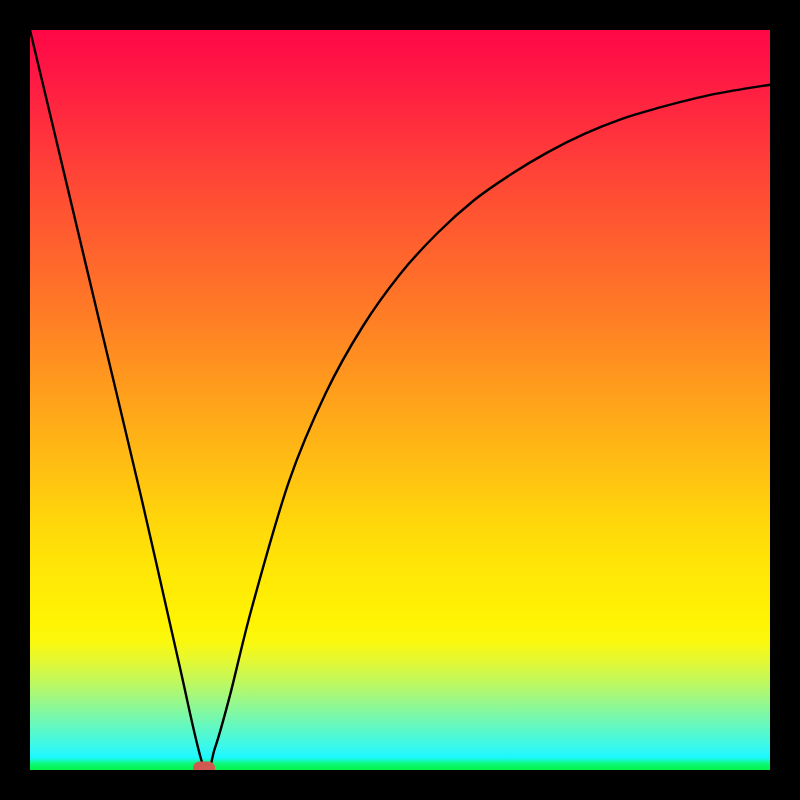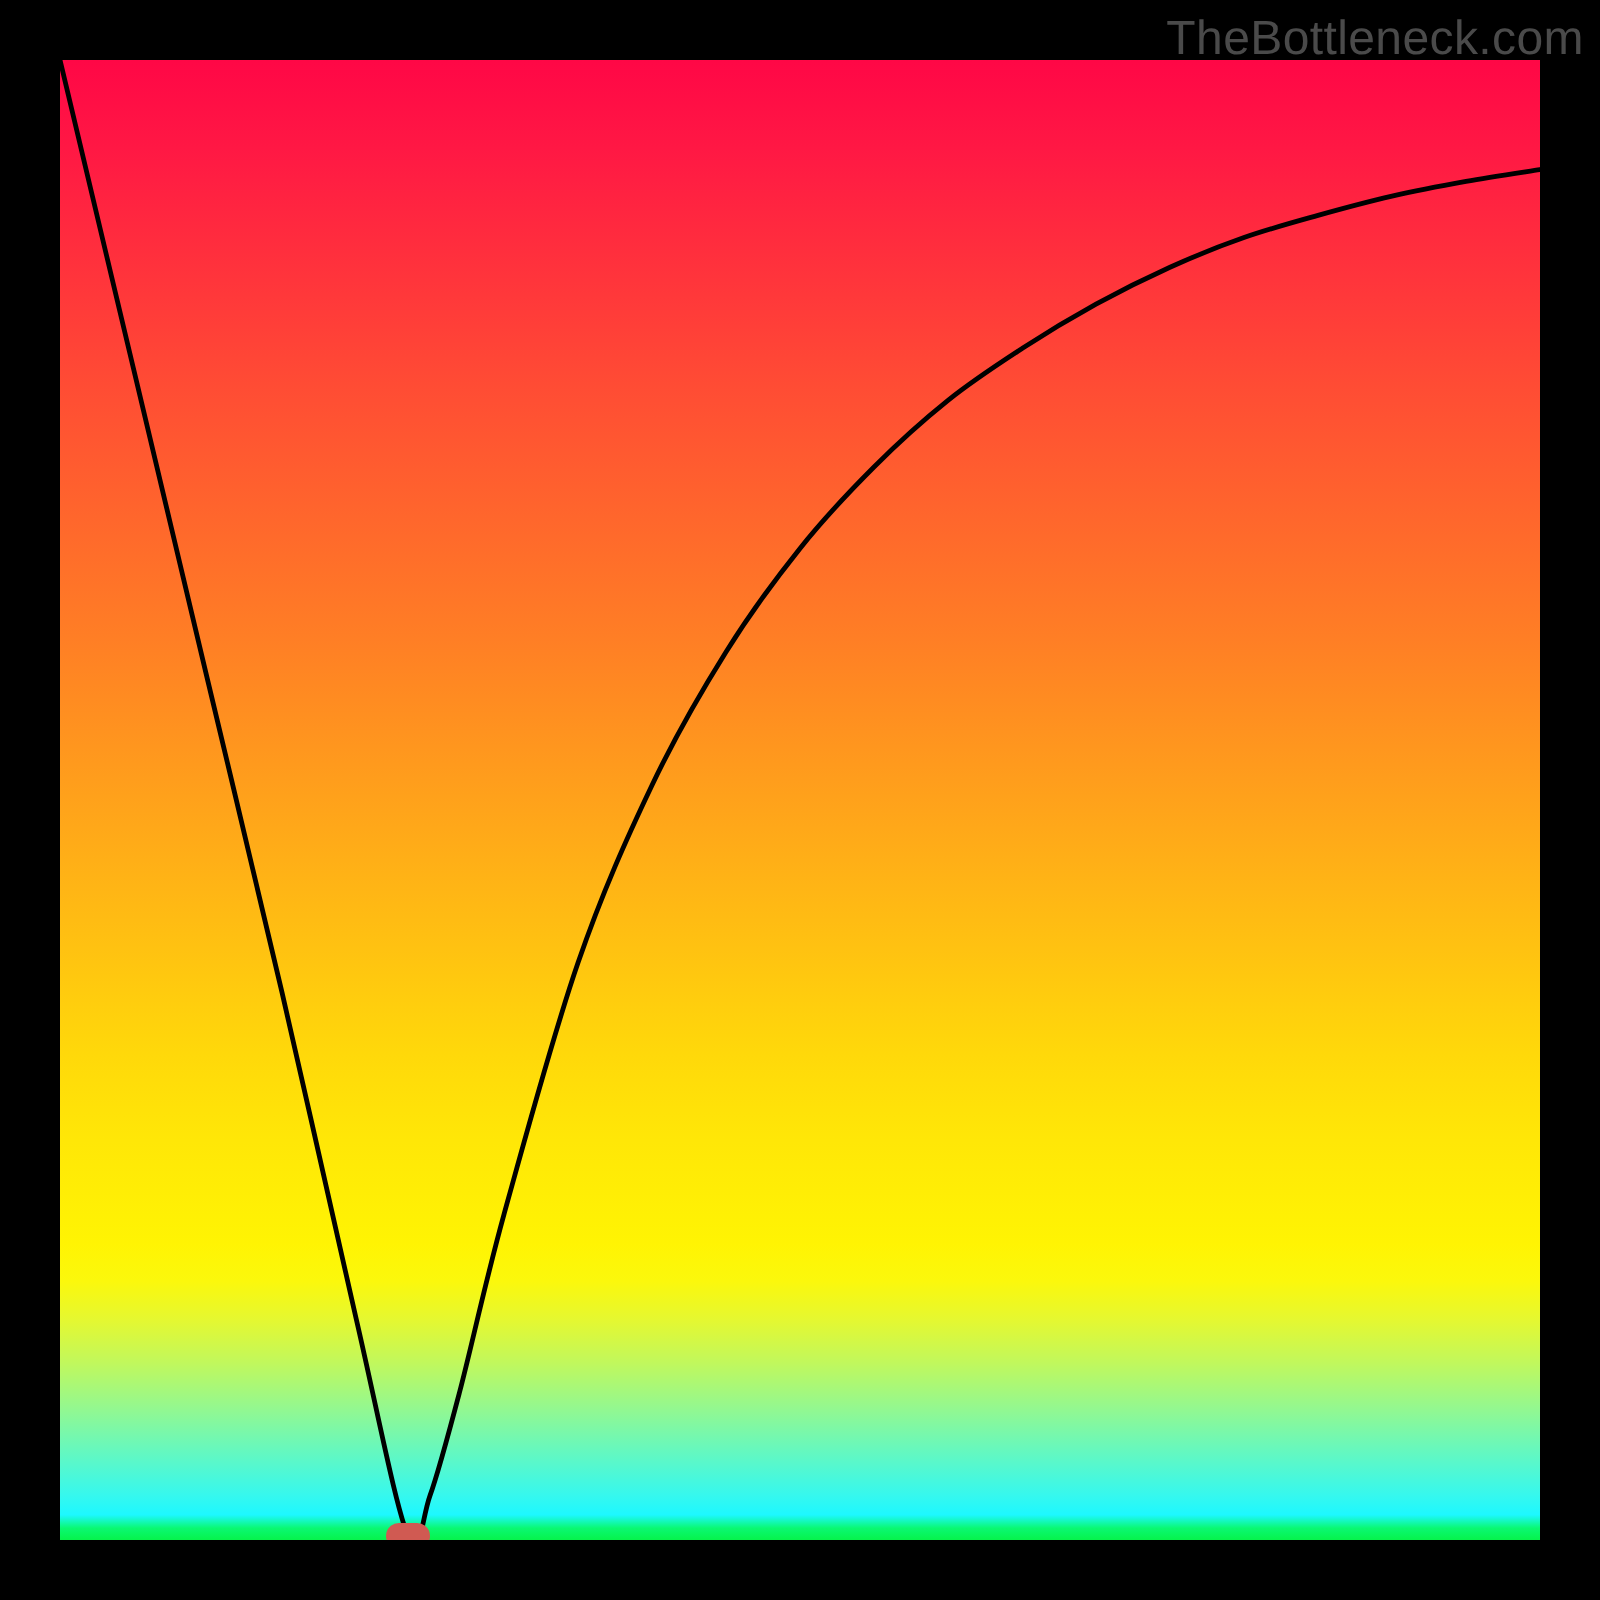--- a/index.html
+++ b/index.html
@@ -73,21 +73,20 @@
     background: #d05a52;
     border-radius: 7px;
     z-index: 4;
     transform: translate(-50%, -50%);
   }
 </style>
 </head>
 <body>
 
 <div class="frame">
-  <div class="watermark">TheBottleneck.com</div>
   <div class="plot-area">
     <div class="gradient-bg"></div>
     <svg class="curve" viewBox="0 0 740 740" preserveAspectRatio="none">
       <path id="curve-path" fill="none" stroke="#000000" stroke-width="2.4" stroke-linecap="round" stroke-linejoin="round" d="M 0.00 0.00 C 6.17 25.90, 24.67 103.60, 37.00 155.40 C 49.33 207.20, 61.67 259.00, 74.00 310.80 C 86.33 362.60, 98.67 413.17, 111.00 466.20 C 123.33 519.23, 137.52 583.74, 148.00 629.00 C 158.48 674.26, 167.73 722.98, 173.90 737.78 C 180.07 752.58, 180.68 729.76, 185.00 717.80 C 189.32 705.84, 193.63 689.43, 199.80 666.00 C 205.97 642.57, 212.13 612.97, 222.00 577.20 C 231.87 541.43, 246.67 487.17, 259.00 451.40 C 271.33 415.63, 283.67 388.50, 296.00 362.60 C 308.33 336.70, 320.67 315.73, 333.00 296.00 C 345.33 276.27, 357.67 259.62, 370.00 244.20 C 382.33 228.78, 394.67 215.83, 407.00 203.50 C 419.33 191.17, 431.67 180.07, 444.00 170.20 C 456.33 160.33, 468.67 152.32, 481.00 144.30 C 493.33 136.28, 505.67 128.88, 518.00 122.10 C 530.33 115.32, 542.67 109.15, 555.00 103.60 C 567.33 98.05, 579.67 93.12, 592.00 88.80 C 604.33 84.48, 616.67 81.15, 629.00 77.70 C 641.33 74.25, 653.67 70.92, 666.00 68.08 C 678.33 65.24, 690.67 62.90, 703.00 60.68 C 715.33 58.46, 733.83 55.75, 740.00 54.76"></path>
     </svg>
     <div id="min-marker" class="marker" style="left: 173.9px; top: 737.78px; background: rgb(208, 90, 82);"></div>
   </div>
 </div>
 
 </body></html>

